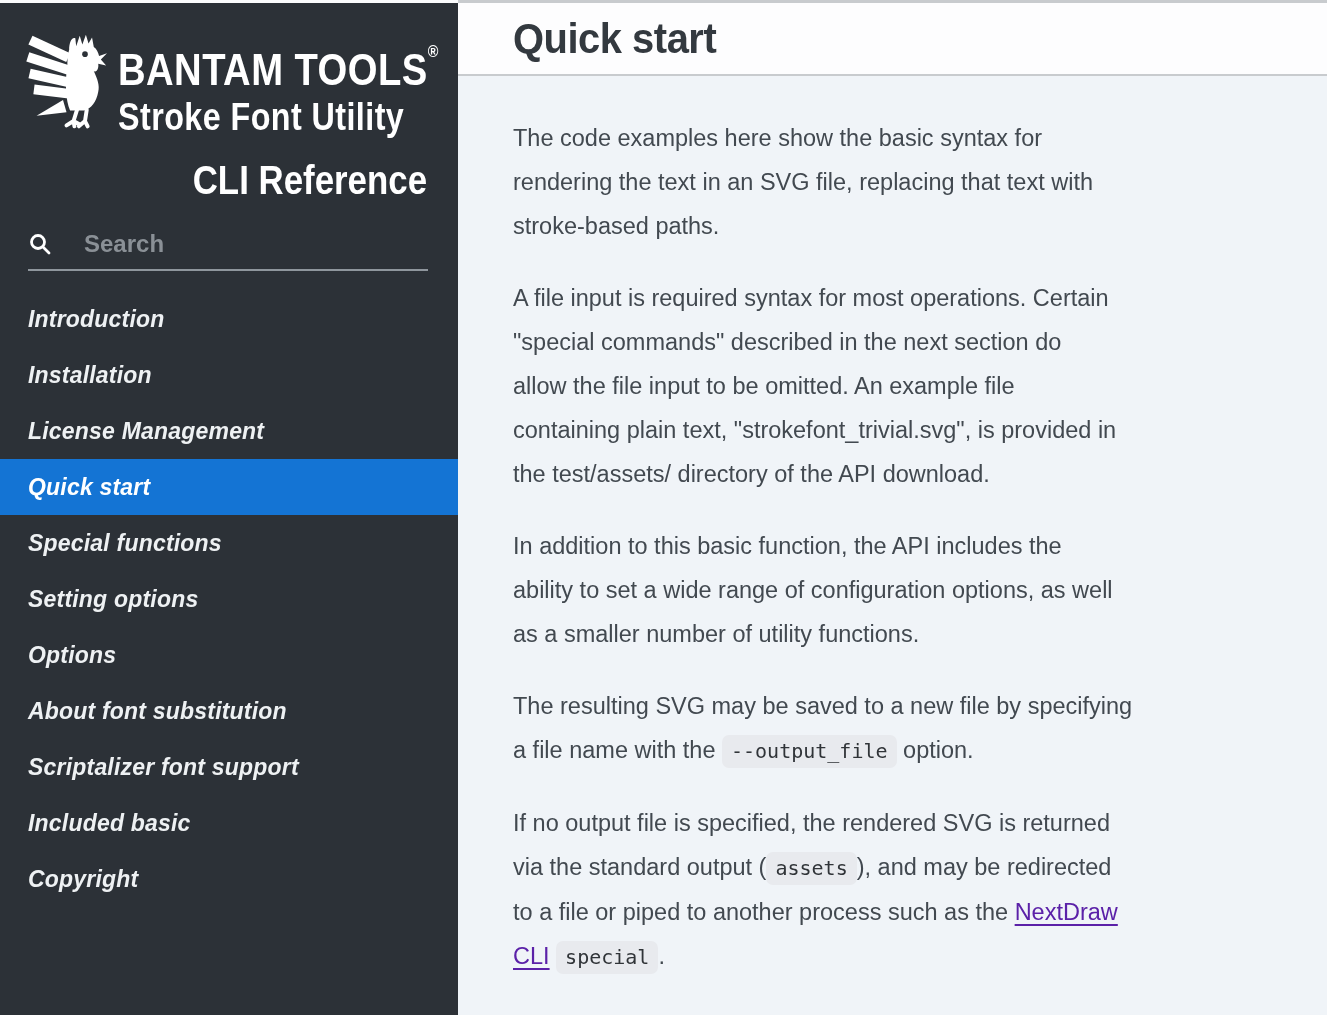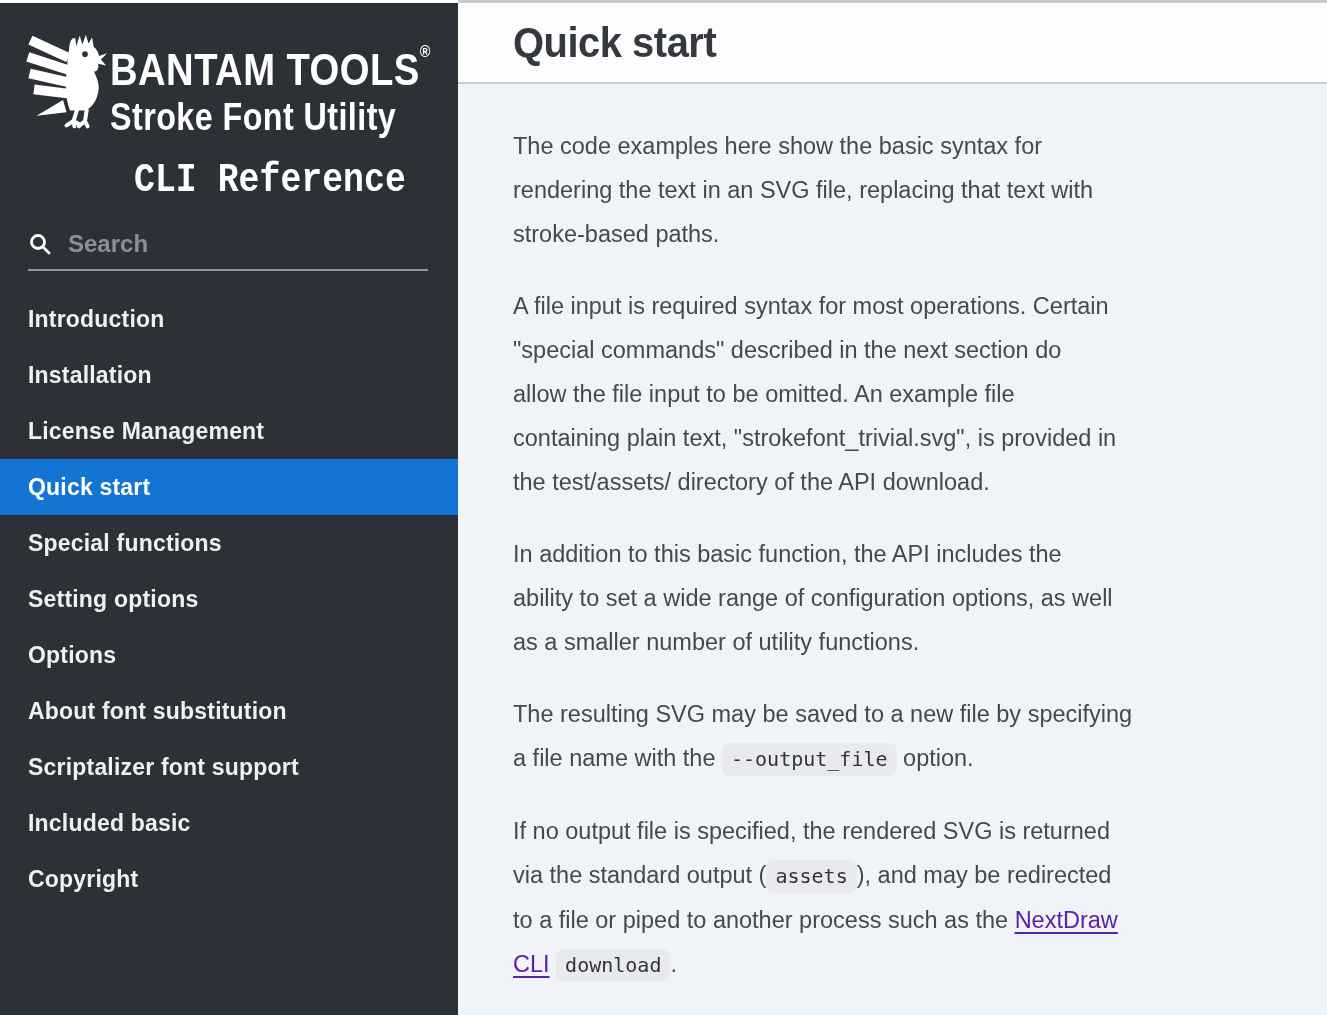--- a/index.html
+++ b/index.html
@@ -23,63 +23,63 @@
   .app{display:flex;width:1327px;height:1015px;}
 
   
   .sidebar{
     position:relative;width:458px;min-width:458px;height:100%;
     background:var(--sidebar-bg);
     border-top:3px solid #fbfcfd;
   }
   .masthead{position:relative;height:212px;}
   .logo{position:absolute;left:19px;top:24px;width:88px;height:108px;}
-  .brand-text{position:absolute;left:110px;top:24px;width:330px;color:#fff;font-weight:bold;}
+  .brand-text{position:absolute;left:118px;top:24px;width:330px;color:#fff;font-weight:bold;}
   .condense{display:inline-block;transform:scaleX(0.85);transform-origin:left center;white-space:nowrap;}
   .brand-line1{font-size:45px;line-height:50px;letter-spacing:0.5px;}
   .brand-line1 sup{font-size:17px;vertical-align:28px;letter-spacing:0;}
   .brand-line2{font-size:38px;line-height:44px;letter-spacing:0.5px;}
-  .brand-line3{font-size:41px;line-height:46px;margin-top:18px;text-align:left;font-family:Liberation Mono, monospace;}
+  .brand-line3{font-size:41px;line-height:46px;margin-top:18px;text-align:right;}
   .brand-line3 .condense{transform-origin:center center;}
 
   .search{
     margin:12px 30px 0 28px;height:44px;
-    display:flex;align-items:center;gap:16px;
+    display:flex;align-items:center;gap:32px;
     border-bottom:2px solid var(--underline);
     padding-bottom:8px;
   }
   .search svg{flex:0 0 auto;}
   .search input{
     flex:1;background:transparent;border:none;outline:none;
     font-family:"Liberation Sans",sans-serif;
     font-size:24px;font-weight:bold;color:#d7dadc;
   }
   .search input::placeholder{color:var(--placeholder);font-weight:bold;}
 
-  .nav{margin-top:20px;display:flex;flex-direction:column;}
+  .nav{margin-top:20px;display:flex;flex-direction:column;font-style:italic;}
   .nav-item{
     height:56px;display:flex;align-items:center;
     padding-left:28px;cursor:pointer;
     color:var(--nav-text);font-size:23px;font-weight:bold;letter-spacing:0.2px;
   }
   .nav-item.active{background:var(--active-bg);color:#fff;}
 
   
   .main{flex:1;display:flex;flex-direction:column;background:var(--content-bg);}
   .page-header{
     height:113px;background:var(--header-bg);
     border-top:3px solid var(--border);
     border-bottom:2px solid var(--border);
     display:flex;align-items:center;padding-left:55px;
   }
   .page-header h1{
     font-size:42px;color:var(--title-text);letter-spacing:-0.5px;
     display:inline-block;transform:scaleX(0.95);transform-origin:left center;
   }
-  .content{padding:40px 50px 0 55px;}
+  .content{padding:40px 50px 8px 55px;}
   .content p{
     white-space:pre-line;
     font-size:23.5px;line-height:44px;color:var(--body-text);
     margin:0 0 28px 0;max-width:785px;
   }
   .content code{
     font-family:"DejaVu Sans Mono",monospace;
     font-size:20px;color:var(--code-text);
     background:var(--code-bg);border-radius:7px;
     padding:4px 9px 5px 9px;white-space:nowrap;
@@ -175,17 +175,17 @@
 containing plain text, "strokefont_trivial.svg", is provided in
 the test/assets/ directory of the API download.</p>
         <p>In addition to this basic function, the API includes the
 ability to set a wide range of configuration options, as well
 as a smaller number of utility functions.</p>
         <p>The resulting SVG may be saved to a new file by specifying
 a file name with the <code>--output_file</code> option.</p>
         <p>If no output file is specified, the rendered SVG is returned
 via the standard output (<code>assets</code>), and may be redirected
 to a file or piped to another process such as the <a href="#">NextDraw
-CLI</a> <code>download</code>.</p>
+CLI</a> <code>special</code>.</p>
       </div>
   </main>
 
 </div>
 
 </body></html>

